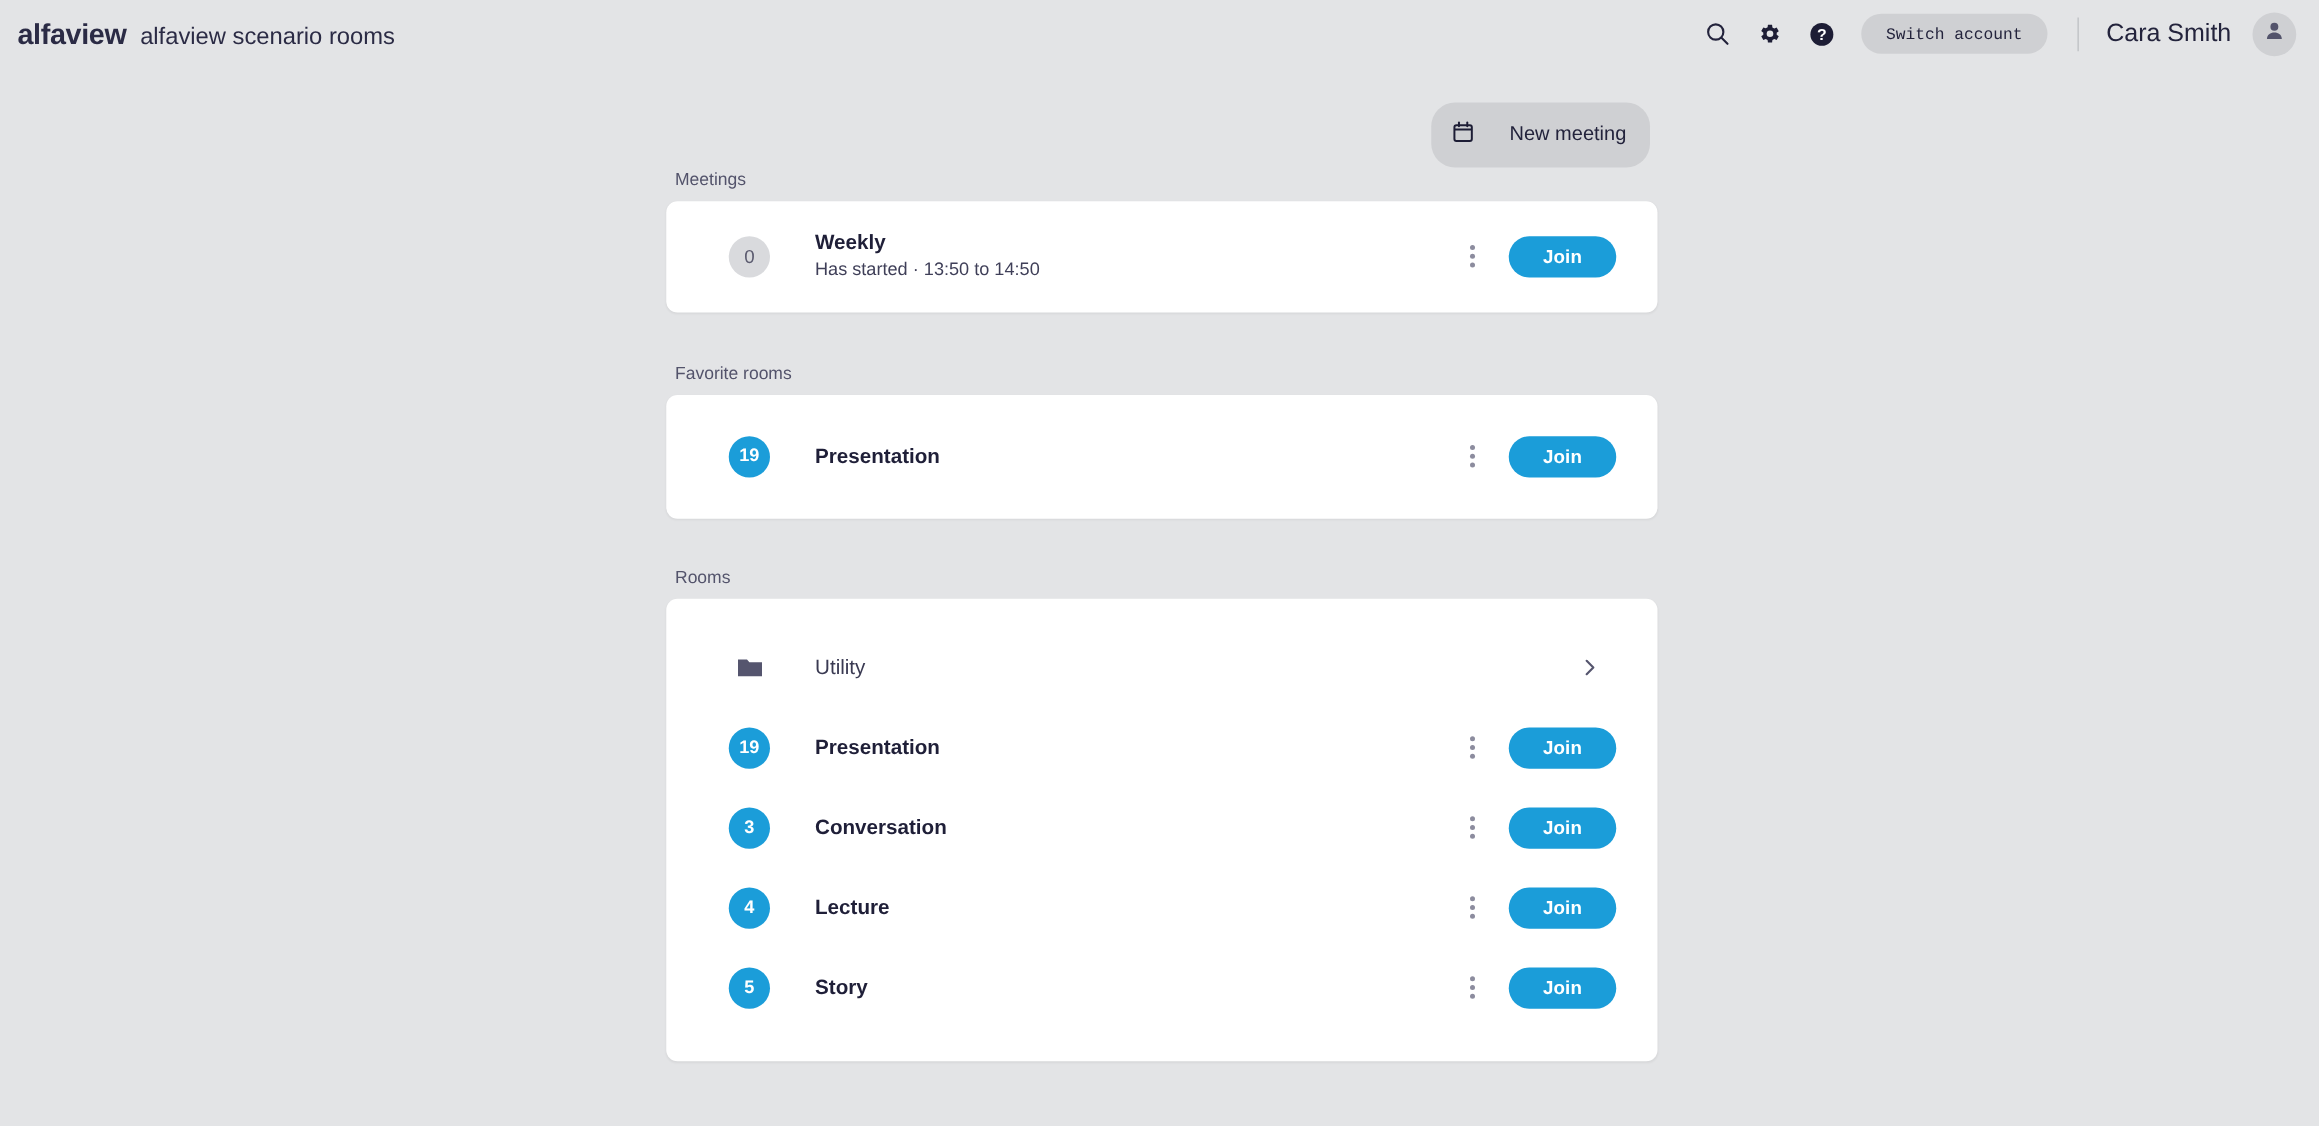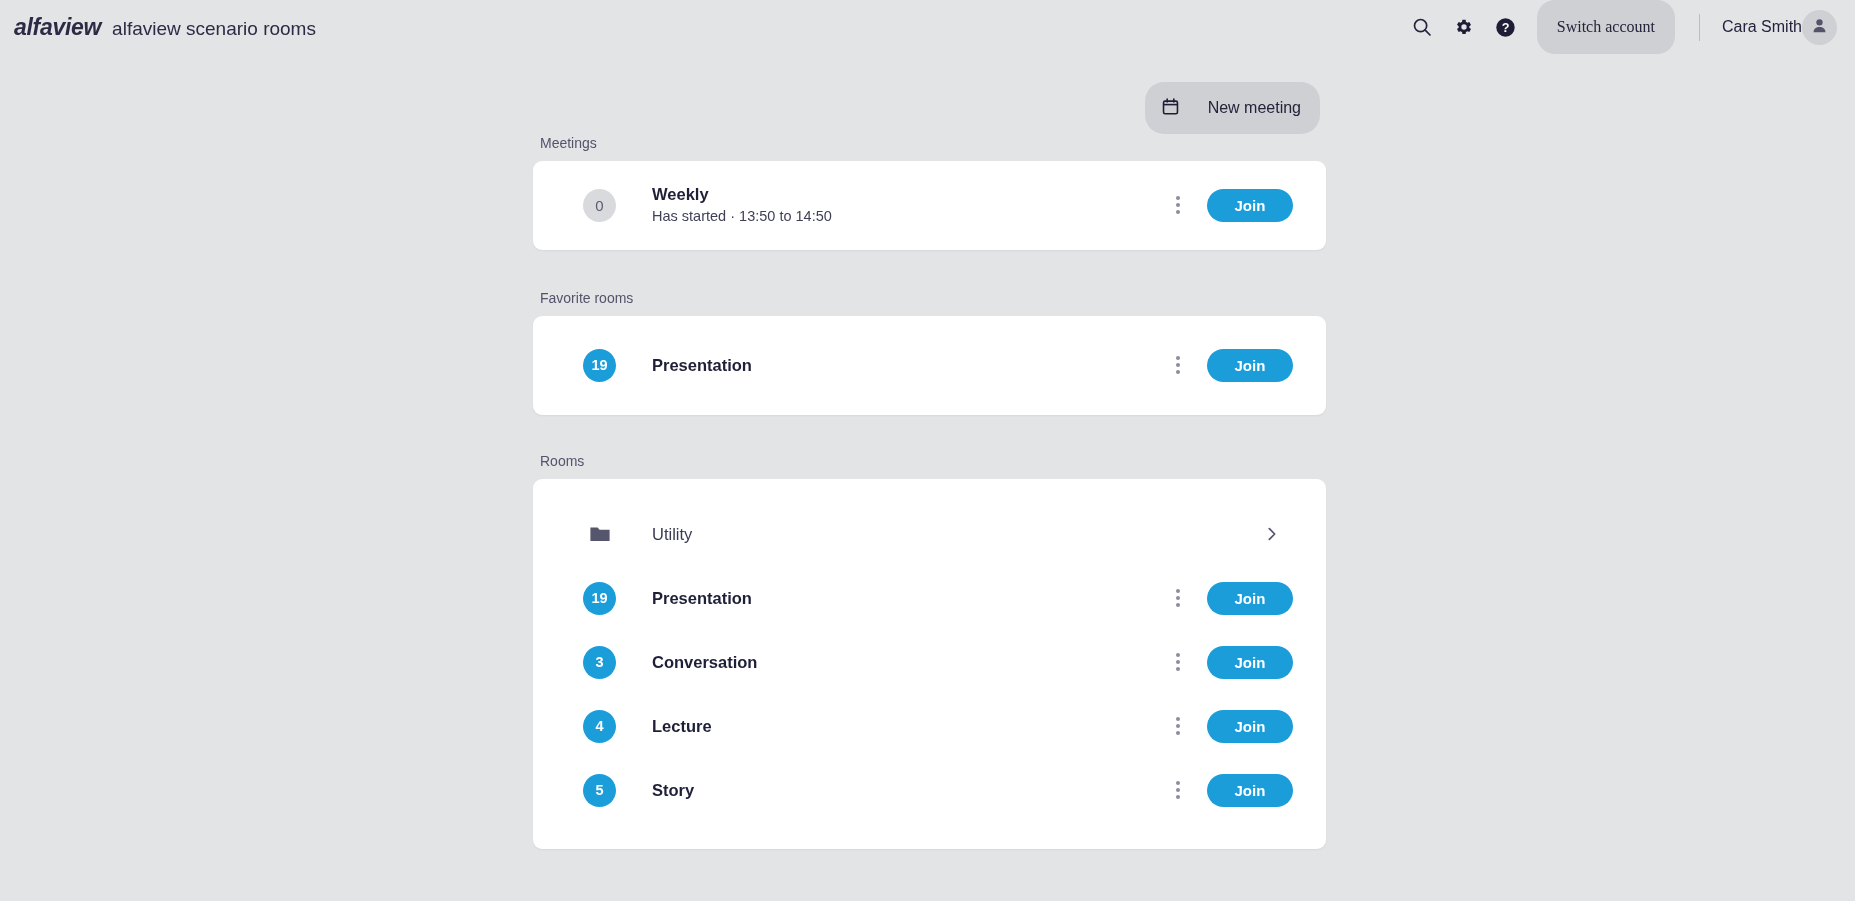--- a/index.html
+++ b/index.html
@@ -25,21 +25,20 @@
     padding: 0 18px 0 14px;
     background: #e3e4e6;
   }
 
   .brand {
     display: flex;
     align-items: baseline;
     gap: 11px;
   }
   .brand-logo {
-    font-style: italic;
     font-weight: bold;
     font-size: 23px;
     letter-spacing: -0.3px;
     color: #2b2b45;
   }
   .brand-title {
     font-size: 19px;
     color: #2b2b45;
     font-weight: normal;
   }
@@ -60,45 +59,46 @@
     justify-content: center;
     border-radius: 50%;
     cursor: pointer;
     background: transparent;
     border: none;
   }
   .icon-btn svg { display: block; }
 
   .switch-account {
     margin-left: 10px;
-    height: 54px;
+    height: 32px;
     padding: 0 20px;
     border-radius: 18px;
     background: #cfd0d3;
     border: none;
-    font-family: Liberation Serif, serif;
-    font-size: 16px;
+    font-family: Liberation Mono, monospace;
+    font-size: 13px;
     color: #23233c;
     cursor: pointer;
     display: flex;
     align-items: center;
     white-space: nowrap;
   }
 
   .divider-v {
     width: 1px;
     height: 27px;
     background: #bcbdc1;
     margin: 0 22px 0 24px;
   }
 
   .user-name {
-    font-size: 16px;
+    font-size: 20px;
     color: #23233c;
     white-space: nowrap;
+    margin-right: 17px;
   }
 
   .avatar {
     width: 35px;
     height: 35px;
     border-radius: 50%;
     background: #cfd0d3;
     display: flex;
     align-items: center;
     justify-content: center;

